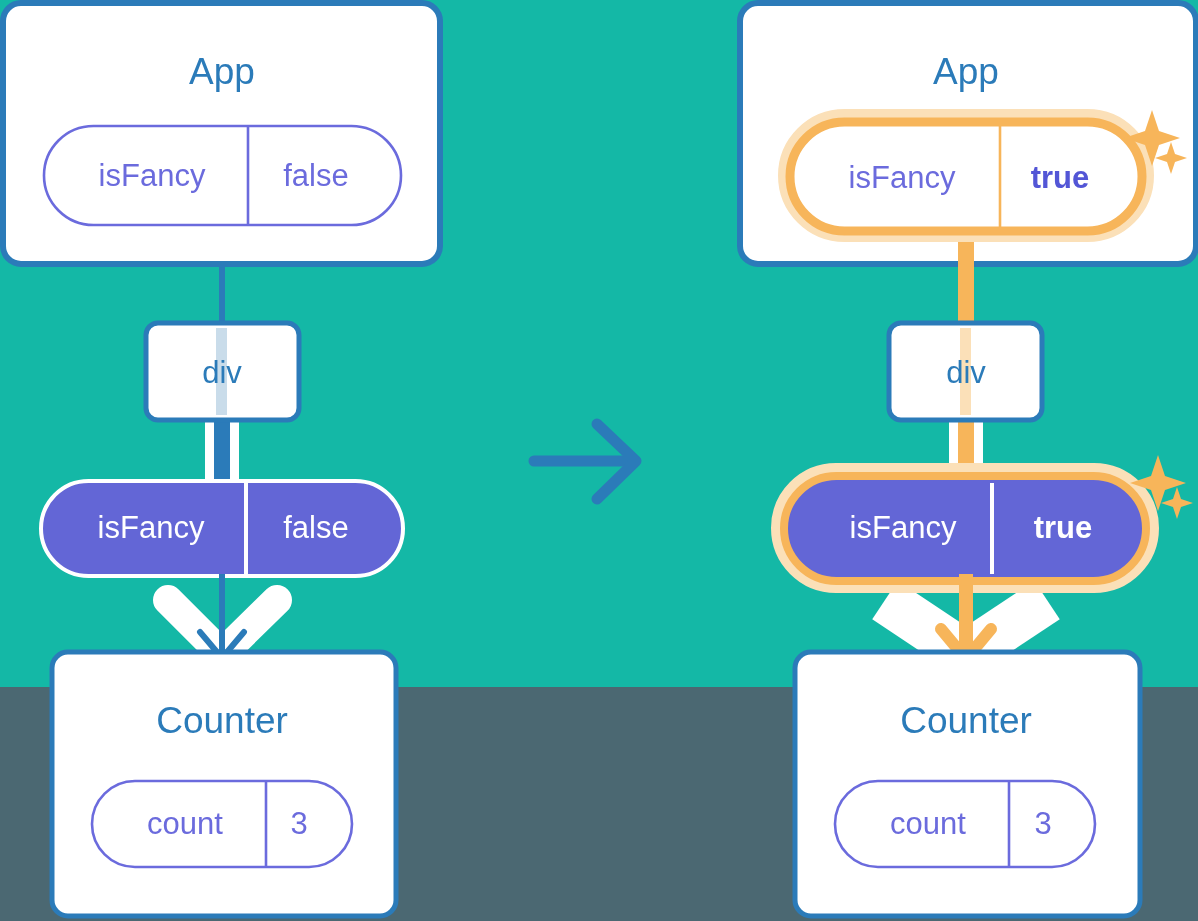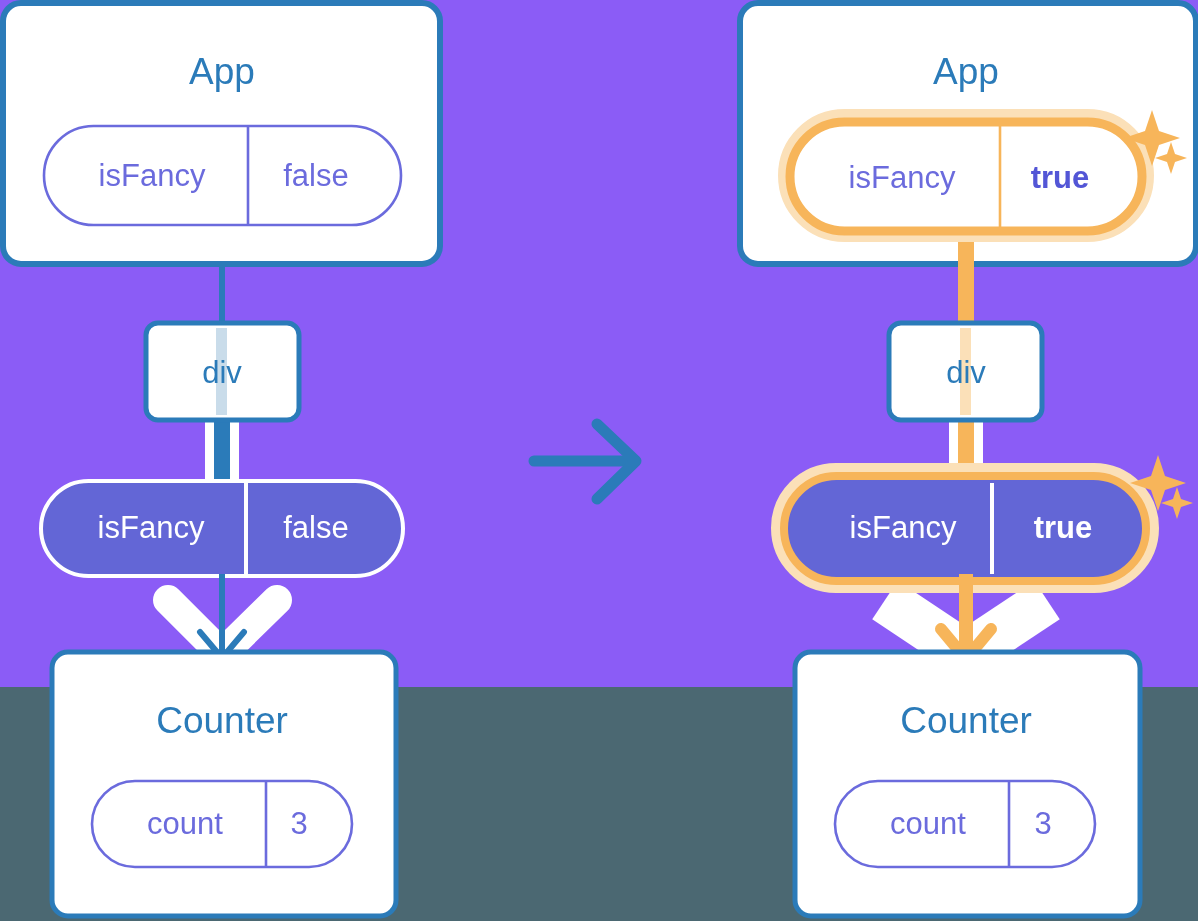--- a/index.html
+++ b/index.html
@@ -10,21 +10,21 @@
   body {
     width: 1198px;
     height: 921px;
     overflow: hidden;
     font-family: "Liberation Sans", sans-serif;
   }
   #stage {
     position: relative;
     width: 1198px;
     height: 687px;
-    background: #8b5cf6;
+    background: #14b8a6;
     text-decoration: underline;
   }
   svg.diagram {
     position: absolute;
     top: 0; left: 0;
     width: 1198px;
     height: 921px;
     display: block;
   }
   .lbl-title {

